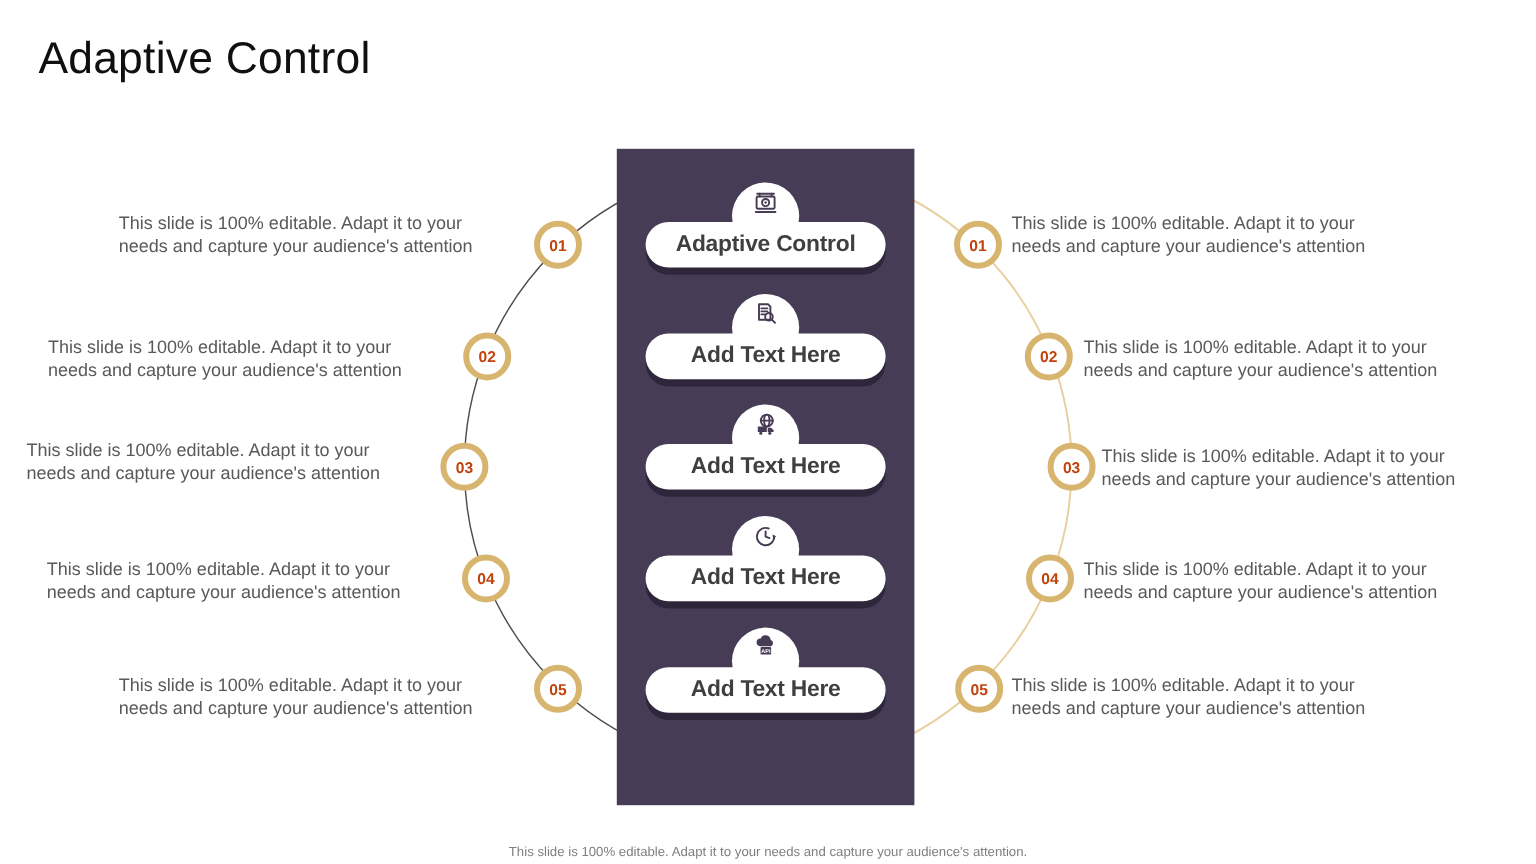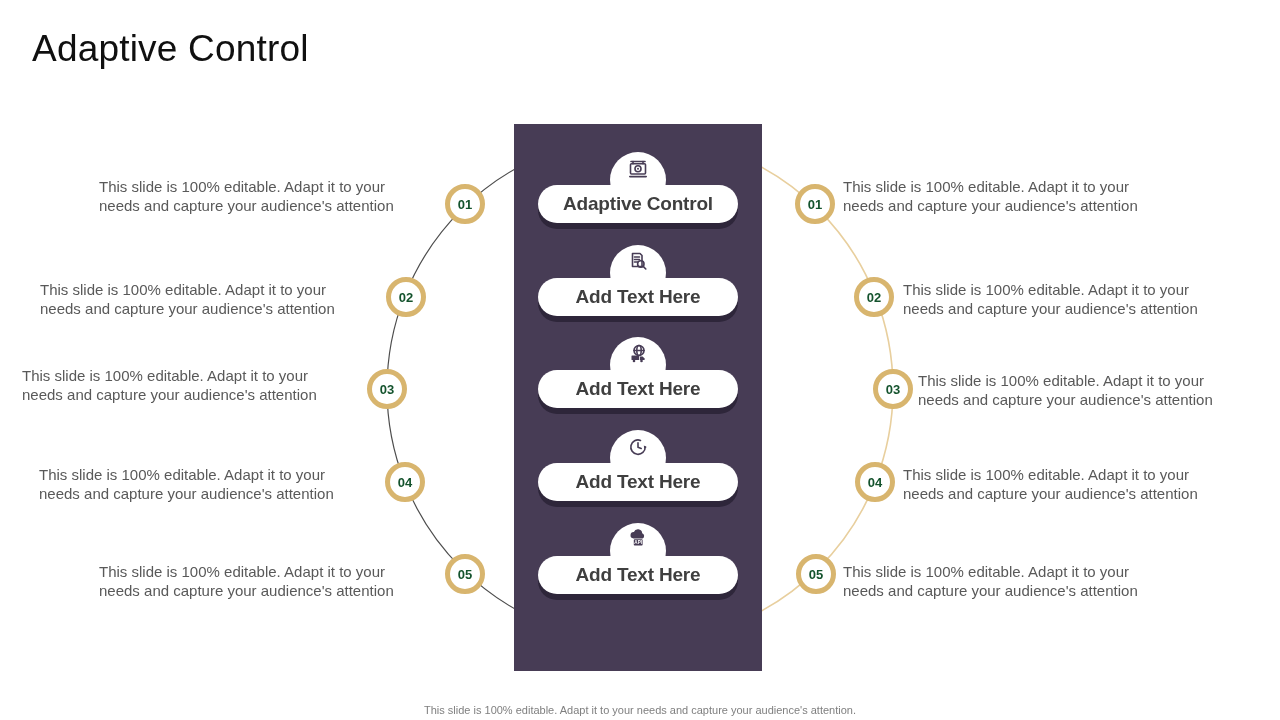--- a/index.html
+++ b/index.html
@@ -24,21 +24,21 @@
   .pill{
     position:absolute;left:538px;width:200px;height:38px;border-radius:19px;
     background:#ffffff;box-shadow:0 6px 0 0 rgba(26,20,36,0.55);
     display:flex;align-items:center;justify-content:center;
     font-size:19px;font-weight:bold;color:#3F3F3F;letter-spacing:-0.2px;
   }
   .badge{
     position:absolute;width:30px;height:30px;border-radius:50%;
     border:5px solid #D8B56E;background:#ffffff;
     display:flex;align-items:center;justify-content:center;
-    font-size:13px;font-weight:bold;color:#14532d;
+    font-size:13px;font-weight:bold;color:#c2410c;
   }
   .blurb{
     position:absolute;width:328px;font-size:15px;line-height:19px;color:#595959;
   }
   .blurb.right-side{text-align:left;}
   .footer{
     position:absolute;left:0;right:0;top:704px;text-align:center;
     font-size:11px;color:#7F7F7F;
   }
   

